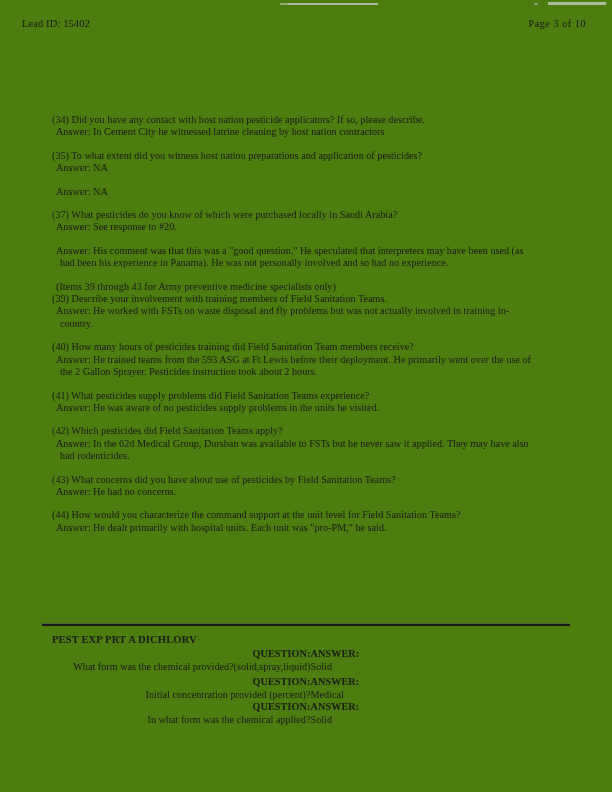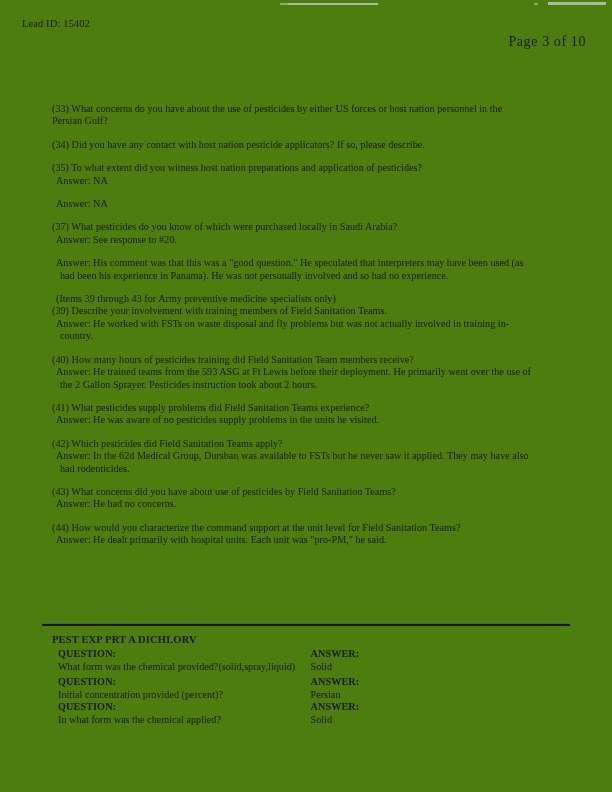--- a/index.html
+++ b/index.html
@@ -41,22 +41,22 @@
     position: absolute;
     left: 22px;
     top: 0;
     font-size: 10.5px;
     letter-spacing: 0.1px;
     white-space: nowrap;
   }
   .page-number {
     position: absolute;
     right: 26px;
-    top: 16px;
-    font-size: 14px;
+    top: 0;
+    font-size: 10px;
     letter-spacing: 0.6px;
     white-space: nowrap;
   }
 
   
   .body-area {
     position: absolute;
     left: 52px;
     top: 103px;
     width: 480px;
@@ -121,21 +121,21 @@
     width: 100%;
     border-collapse: collapse;
     table-layout: fixed;
   }
   .pest-table td {
     vertical-align: top;
     padding: 0;
     font-size: 10.2px;
     line-height: 12.6px;
   }
-  .col-q { width: 251px; padding-left: 6px !important; }
+  .col-q { width: 251px; padding-left: 6px !important; text-align: right; }
   .col-a { width: 260px; }
   .lbl {
     font-weight: bold;
     letter-spacing: 0.1px;
   }
   .val { font-weight: normal; }
   .row-gap td { height: 3px; line-height: 3px; font-size: 0; }
 </style>
 </head>
 <body>
@@ -147,24 +147,24 @@
   <div class="scan-smudge c"></div>
   <div class="scan-smudge d"></div>
 
   <div class="doc-header">
     <div class="lead-id">Lead ID: 15402</div>
     <div class="page-number">Page  3  of  10</div>
   </div>
 
   <div class="body-area" id="body-area">
       <div class="qa-block">
-        <p class="q-line">(33)  What concerns do you have about the use of pesticides by either US forces or host nation personnel in the Persian Gulf?</p>
       </div>
       <div class="qa-block">
         <p class="q-line">(34)  Did you have any contact with host nation pesticide applicators?  If so, please describe.</p>
+        <p class="a-line">Answer: In Cement City he witnessed latrine cleaning by host nation contractors</p>
       </div>
       <div class="qa-block">
         <p class="q-line">(35)  To what extent did you witness host nation preparations and application of pesticides?</p>
         <p class="a-line">Answer: NA</p>
       </div>
       <div class="qa-block">
         <p class="a-line">Answer: NA</p>
       </div>
       <div class="qa-block">
         <p class="q-line">(37)  What pesticides do you know of which were purchased locally in Saudi Arabia?</p>
@@ -217,21 +217,21 @@
           <tr class="row-gap">
             <td></td>
             <td></td>
           </tr>
           <tr>
             <td class="col-q lbl">QUESTION:</td>
             <td class="col-a lbl">ANSWER:</td>
           </tr>
           <tr>
             <td class="col-q val">Initial concentration provided (percent)?</td>
-            <td class="col-a val">Persian</td>
+            <td class="col-a val">Medical</td>
           </tr>
           <tr>
             <td class="col-q lbl">QUESTION:</td>
             <td class="col-a lbl">ANSWER:</td>
           </tr>
           <tr>
             <td class="col-q val">In what form was the chemical applied?</td>
             <td class="col-a val">Solid</td>
           </tr>
         </tbody>

